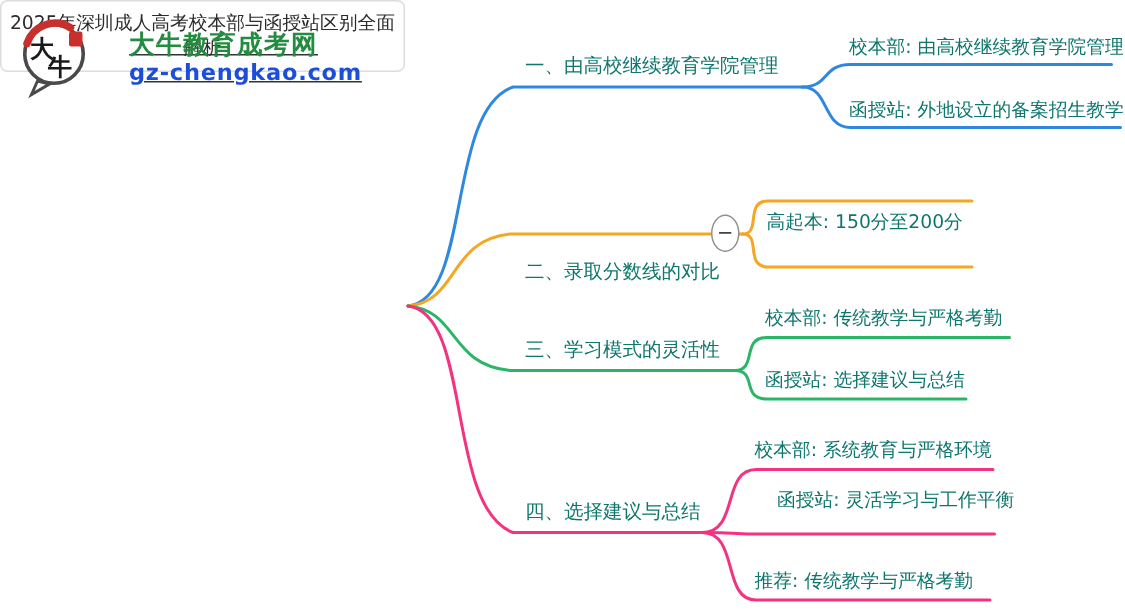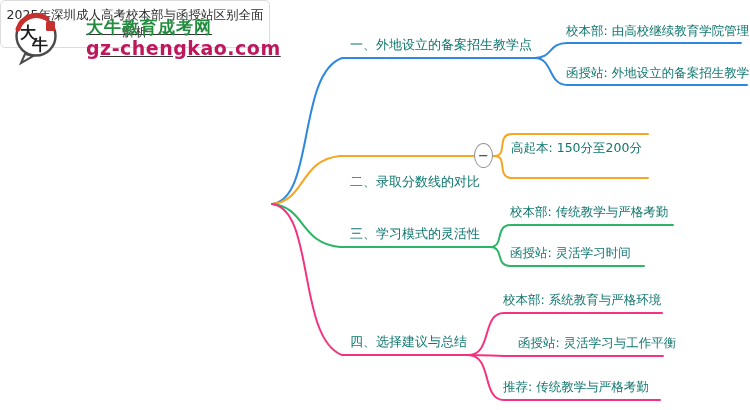--- a/index.html
+++ b/index.html
@@ -4,41 +4,41 @@
 <style>
   html,body{margin:0;padding:0;background:#fff;}
   #stage{position:relative;width:750px;height:410px;background:#fff;overflow:hidden;
          font-family:"DejaVu Sans","Liberation Sans",sans-serif;color:#333;}
   #connectors{position:absolute;left:0;top:0;z-index:0;}
   
   .logo{position:absolute;left:12px;top:12px;display:flex;align-items:center;z-index:2;cursor:pointer;}
   .logo-icon{width:50px;height:54px;flex:0 0 auto;}
   .logo-text{margin-left:24px;display:flex;flex-direction:column;line-height:1.15;text-decoration:underline;}
   .logo-title{font-size:17px;font-weight:bold;color:#238c3f;letter-spacing:1px;}
-  .logo-domain{font-size:19px;font-weight:bold;color:#be185d;letter-spacing:.5px;}
+  .logo-domain{font-size:15px;font-weight:bold;color:#1d4ed8;letter-spacing:.5px;}
   
   .node{position:absolute;white-space:nowrap;font-size:12.5px;line-height:18px;color:#0f766e;z-index:1;cursor:default;}
   .root-node{left:2px;top:180px;width:268px;height:46px;background:#fff;border:1px solid #dcdcdc;
              border-radius:5px;display:flex;align-items:center;justify-content:center;
              font-size:12.5px;color:#2b2b2b;z-index:1;text-align:center;}
   .lbl{font-size:13px;}
   
   #b1-label{left:350px;top:36px;}
   #b2-label{left:350px;top:133px;margin-top:40px;}
   #b3-label{left:350px;top:225px;}
   #b4-label{left:350px;top:333px;}
   
   #b1-c0{left:566px;top:22px;}
   #b1-c1{left:566px;top:64px;}
   #b2-c0{left:511px;top:111px;margin-top:28px;}
   #b2-c1{left:511px;top:156px;}
   #b3-c0{left:510px;top:203px;}
   #b3-c1{left:510px;top:244px;}
   #b4-c0{left:503px;top:291px;}
-  #b4-c1{left:503px;top:334px;padding-left:15px;}
+  #b4-c1{left:503px;top:324px;padding-left:15px;}
   #b4-c2{left:503px;top:378px;}
   
   .collapse-btn{position:absolute;left:474px;top:143px;width:19px;height:25px;background:#fff;
     border:1.5px solid #8f8f8f;border-radius:50%;z-index:2;display:flex;align-items:center;
     justify-content:center;font-size:13px;color:#333;cursor:pointer;box-sizing:border-box;line-height:1;}
 </style>
 </head>
 <body>
 
 <div id="stage">
@@ -81,30 +81,30 @@
       <text x="20" y="38" font-size="16" font-weight="bold" fill="#1a1a1a">牛</text>
     </svg>
     <div class="logo-text">
       <span class="logo-title">大牛教育成考网</span>
       <span class="logo-domain">gz-chengkao.com</span>
     </div>
   </div>
 
   <div class="root-node">2025年深圳成人高考校本部与函授站区别全面解析</div>
 
-  <div class="node lbl" id="b1-label">一、外地设立的备案招生教学点</div>
+  <div class="node lbl" id="b1-label">一、由高校继续教育学院管理</div>
   <div class="node" id="b1-c0">校本部: 由高校继续教育学院管理</div>
   <div class="node" id="b1-c1">函授站: 外地设立的备案招生教学点</div>
 
   <div class="node lbl" id="b2-label">二、录取分数线的对比</div>
   <div class="collapse-btn">−</div>
   <div class="node" id="b2-c0">高起本: 150分至200分</div>
 
   <div class="node lbl" id="b3-label">三、学习模式的灵活性</div>
   <div class="node" id="b3-c0">校本部: 传统教学与严格考勤</div>
-  <div class="node" id="b3-c1">函授站: 灵活学习时间</div>
+  <div class="node" id="b3-c1">函授站: 选择建议与总结</div>
 
   <div class="node lbl" id="b4-label">四、选择建议与总结</div>
   <div class="node" id="b4-c0">校本部: 系统教育与严格环境</div>
   <div class="node" id="b4-c1">函授站: 灵活学习与工作平衡</div>
   <div class="node" id="b4-c2">推荐: 传统教学与严格考勤</div>
 
 </div>
 
 </body></html>

